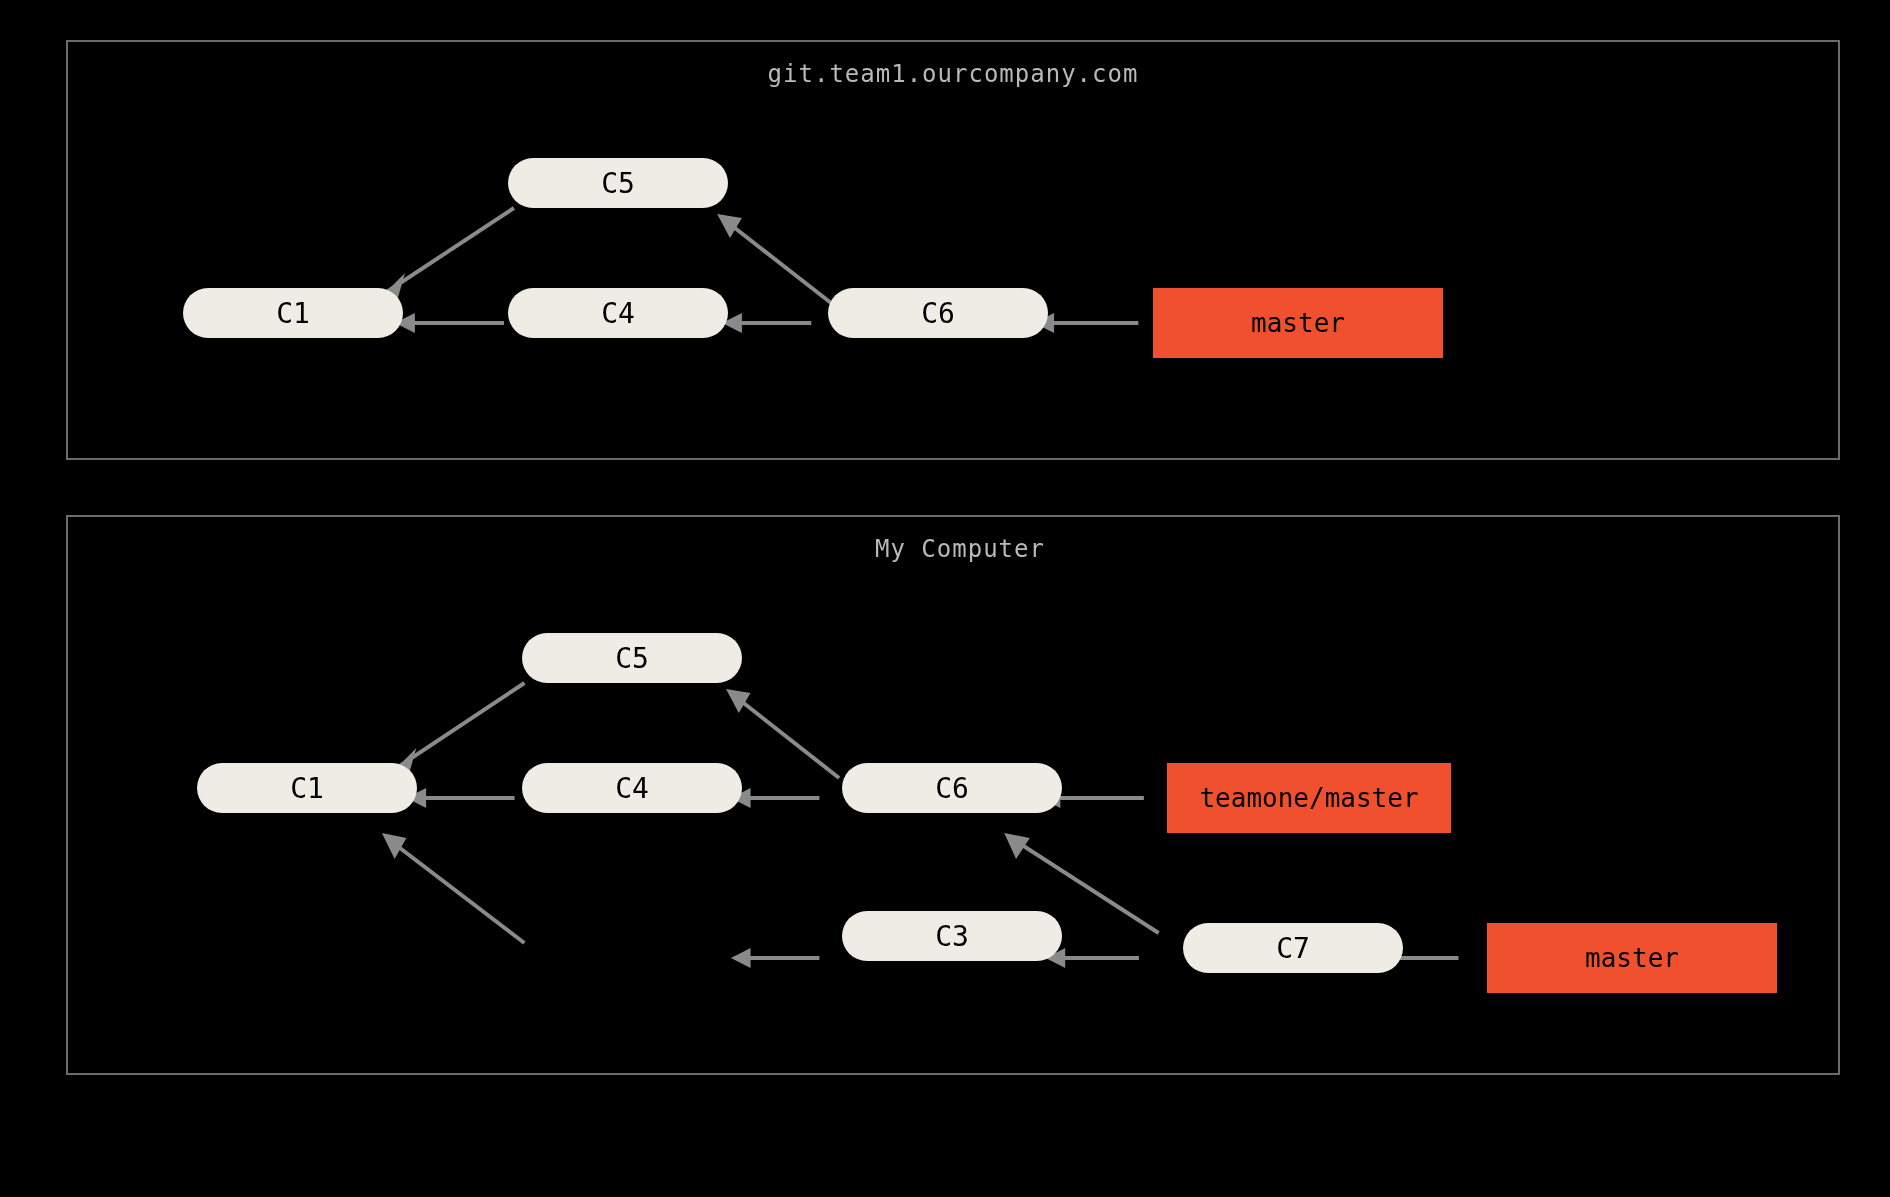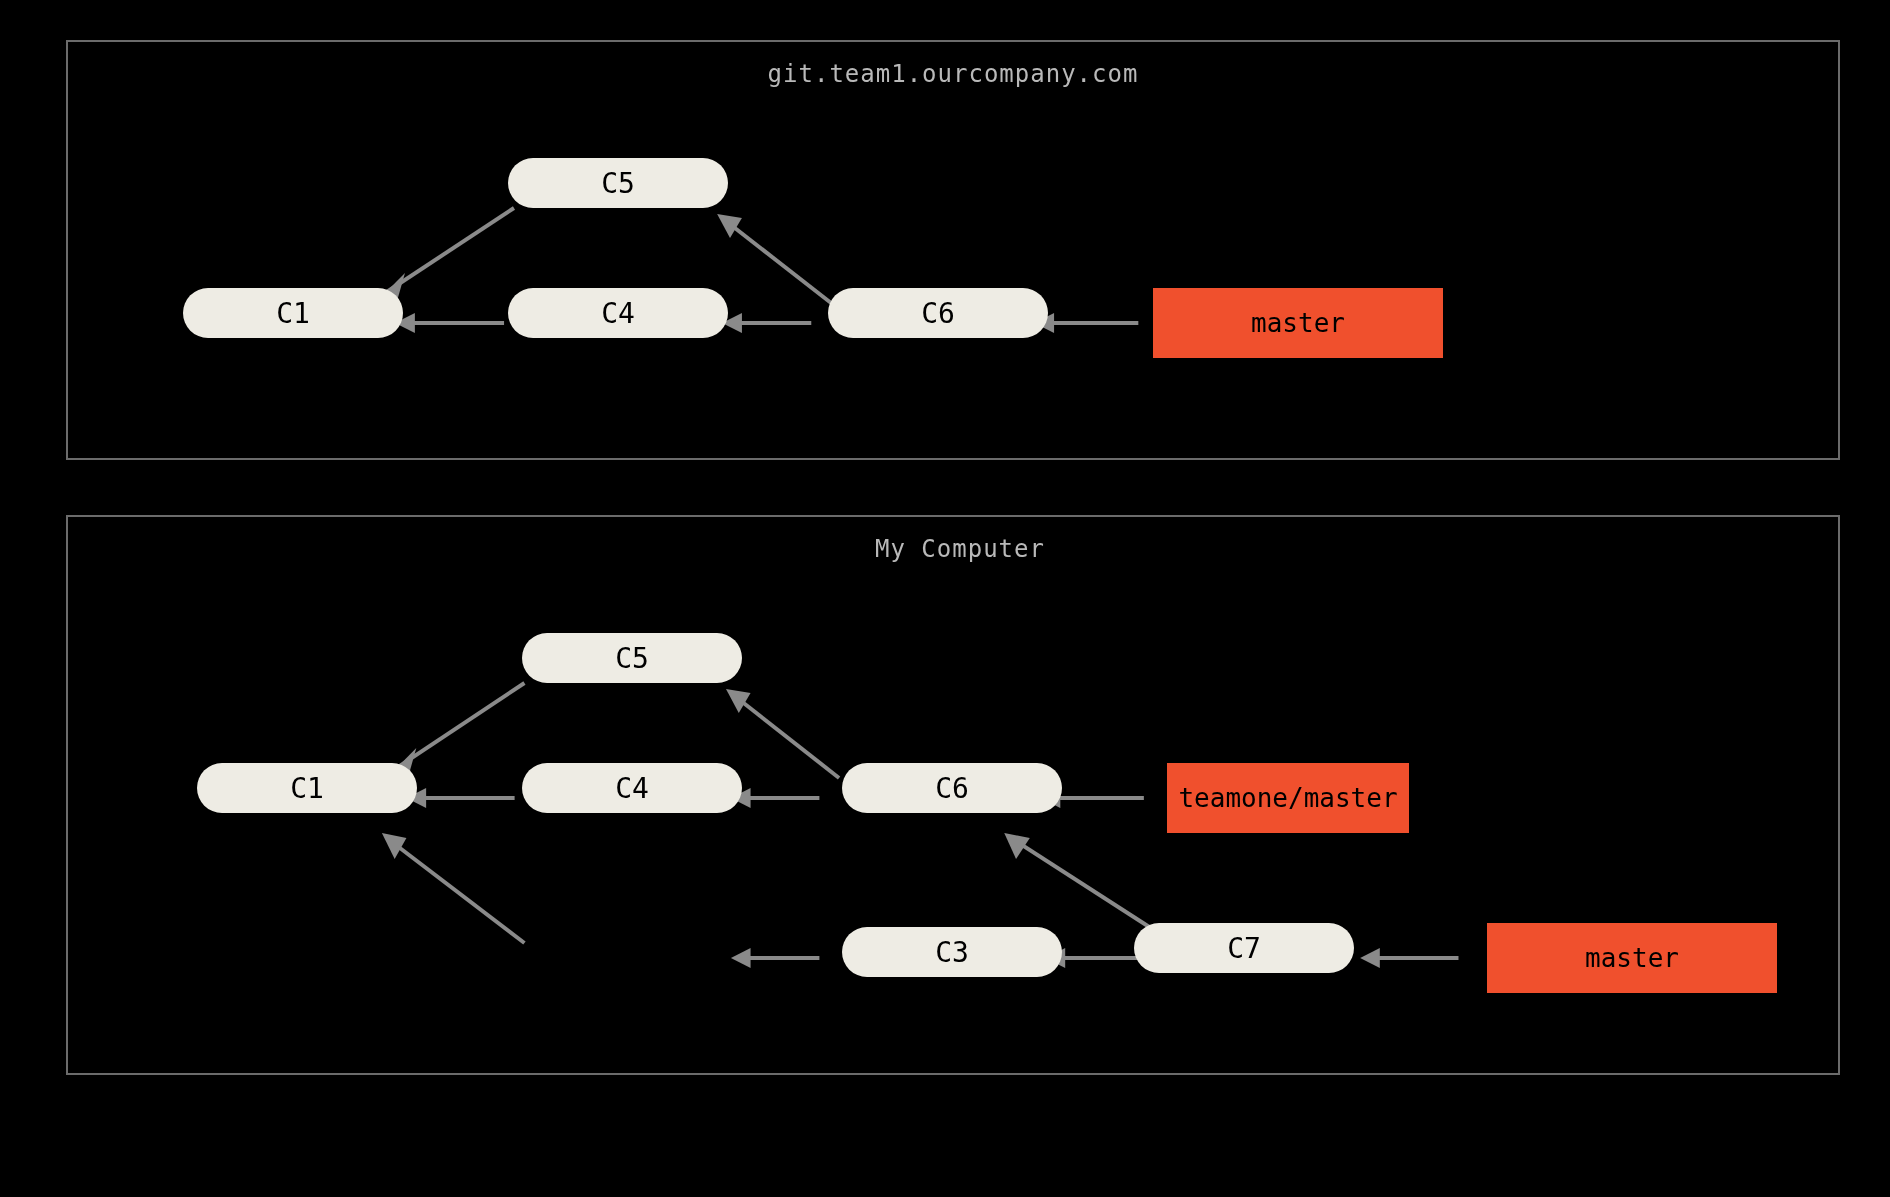--- a/index.html
+++ b/index.html
@@ -152,27 +152,27 @@
       </div>
     <div class="commit" style="left:440px; top:70px;">
         <span>C5</span>
       </div>
     <div class="commit" style="left:440px; top:200px;">
         <span>C4</span>
       </div>
     <div class="commit" style="left:760px; top:200px;">
         <span>C6</span>
       </div>
-    <div class="commit" style="left:760px; top:364px;align-items:center;">
+    <div class="commit" style="left:760px; top:348px;align-items:center;">
         <span>C3</span>
       </div>
-    <div class="commit" style="left:1052px; top:360px;text-align:right;">
+    <div class="commit" style="left:1101px; top:360px;text-align:right;">
         <span>C7</span>
       </div>
 
-    <div class="branch" style="left:1085px; top:200px; width:242px;">
+    <div class="branch" style="left:1085px; top:200px; width:284px;">
         <span>teamone/master</span>
       </div>
     <div class="branch" style="left:1405px; top:360px; width:290px;">
         <span>master</span>
       </div>
   </div>
 </div>
 
 </body></html>

